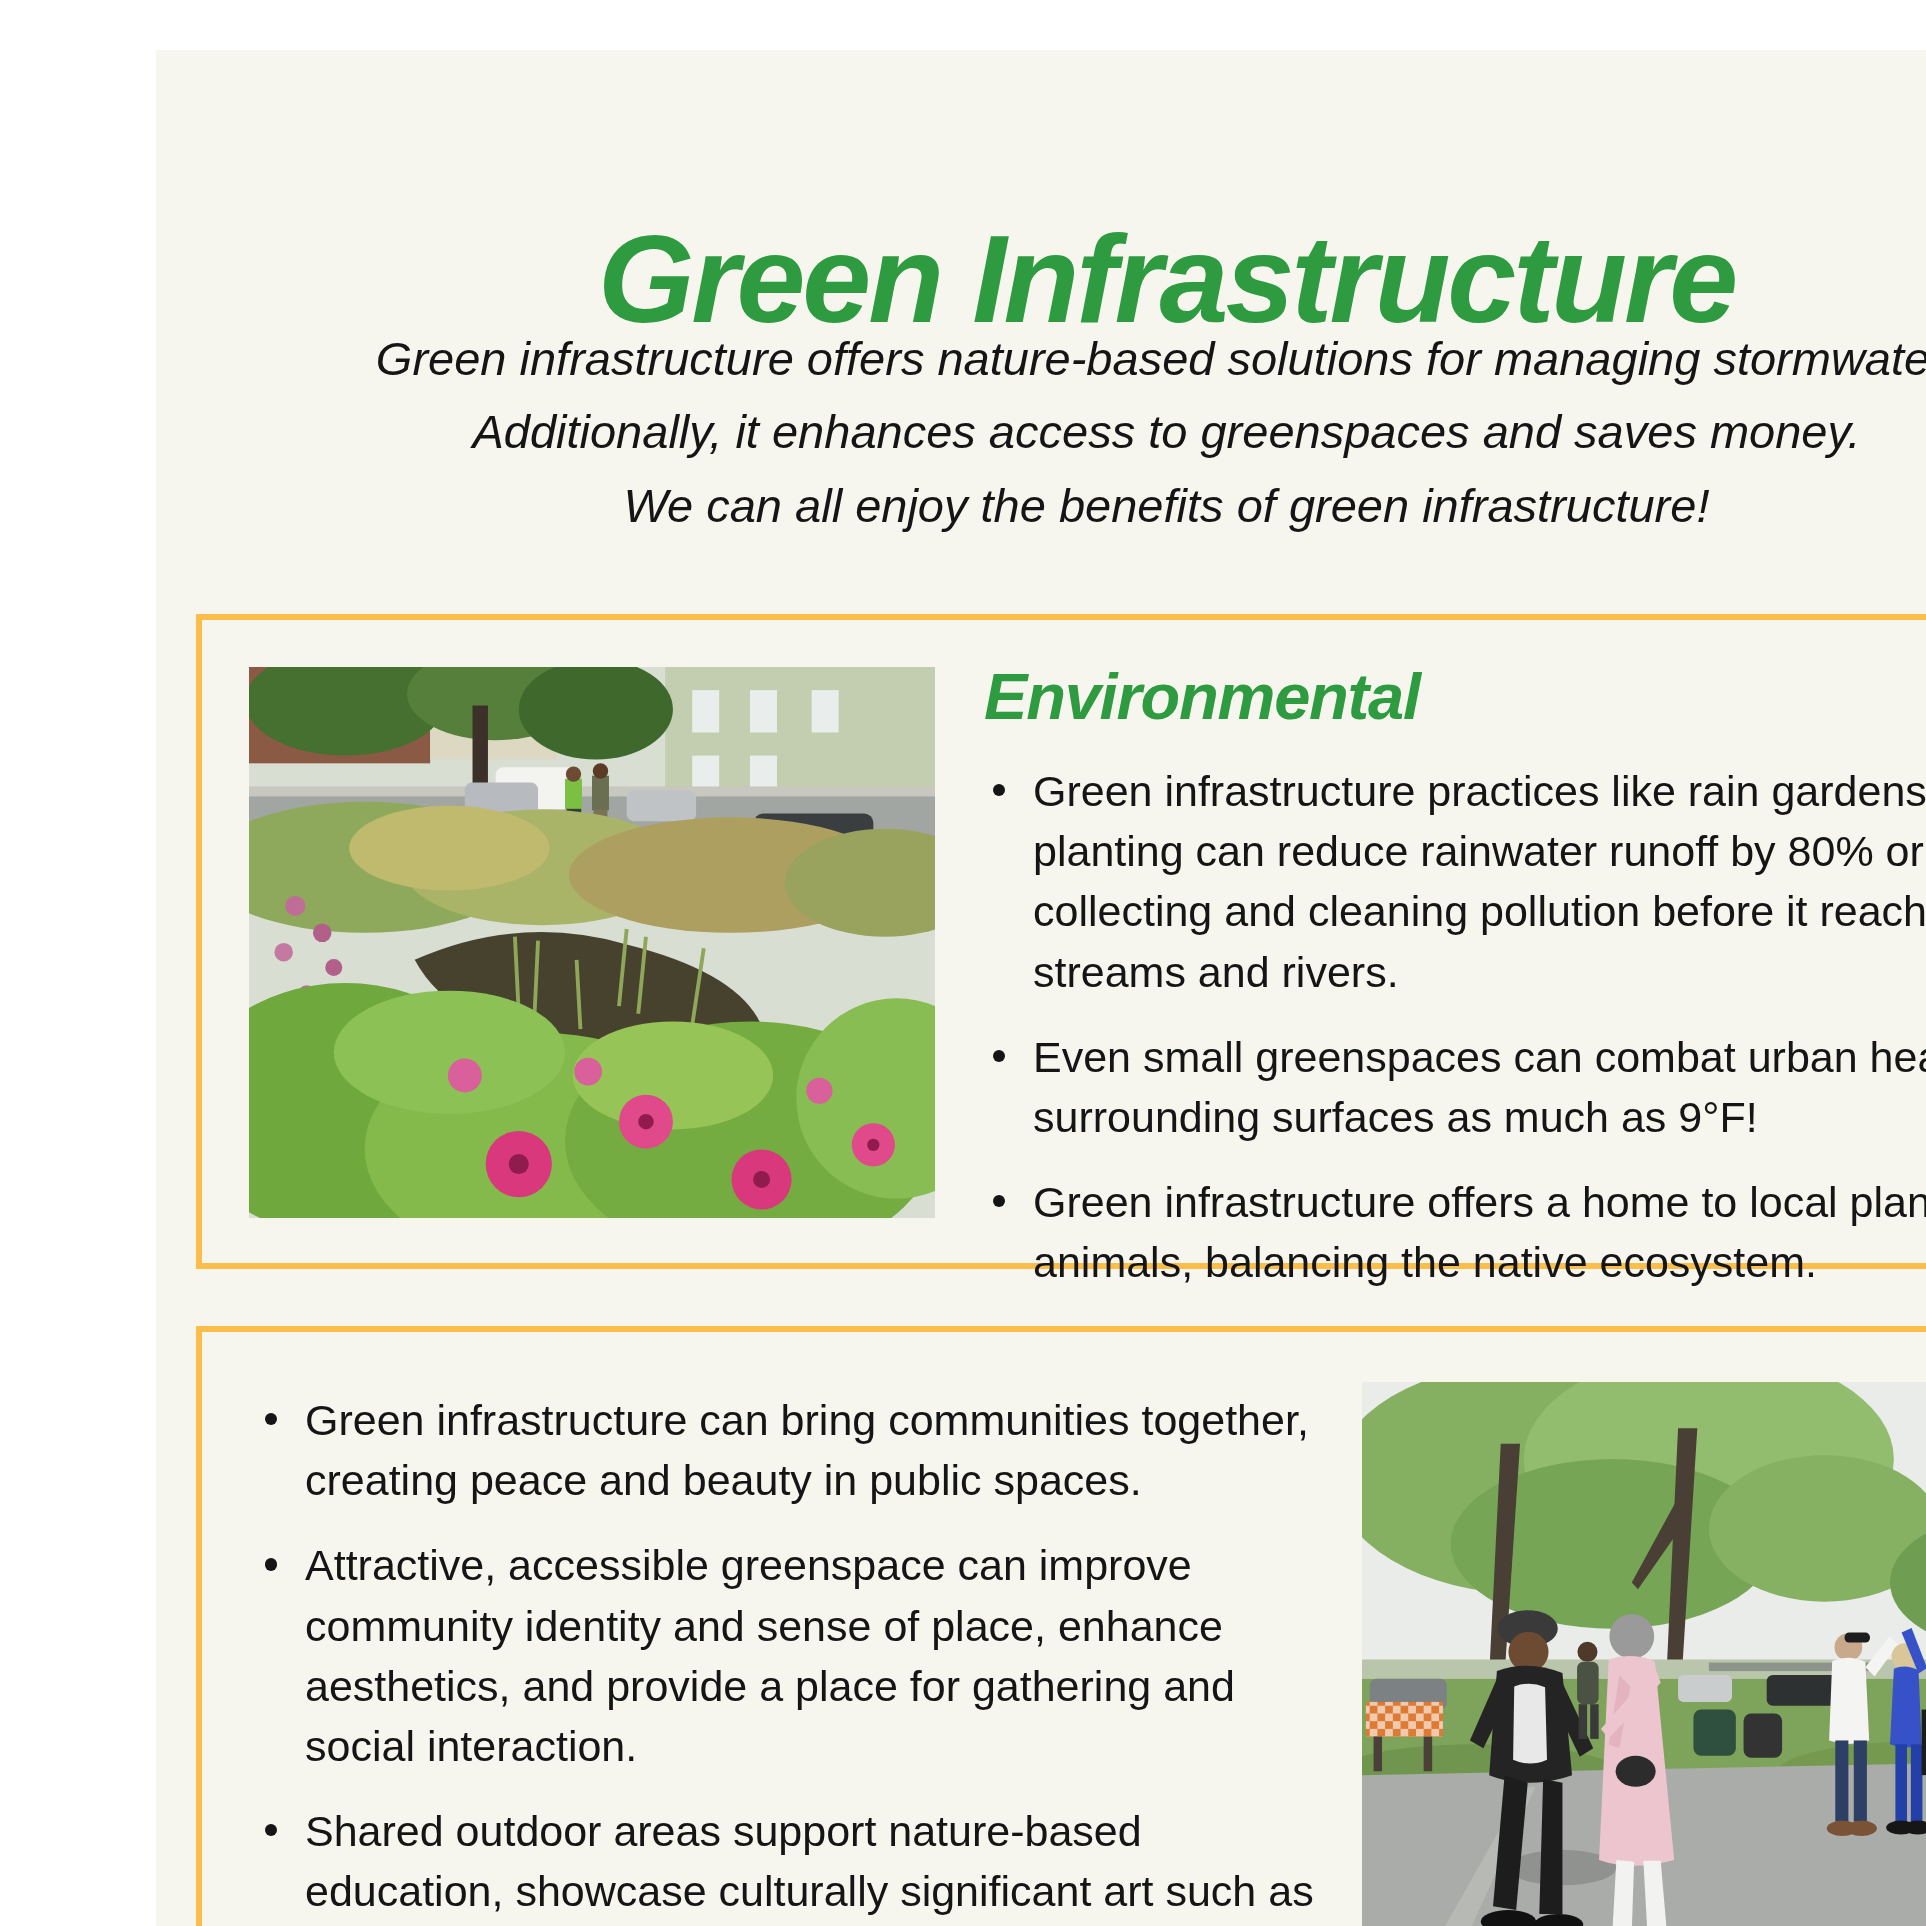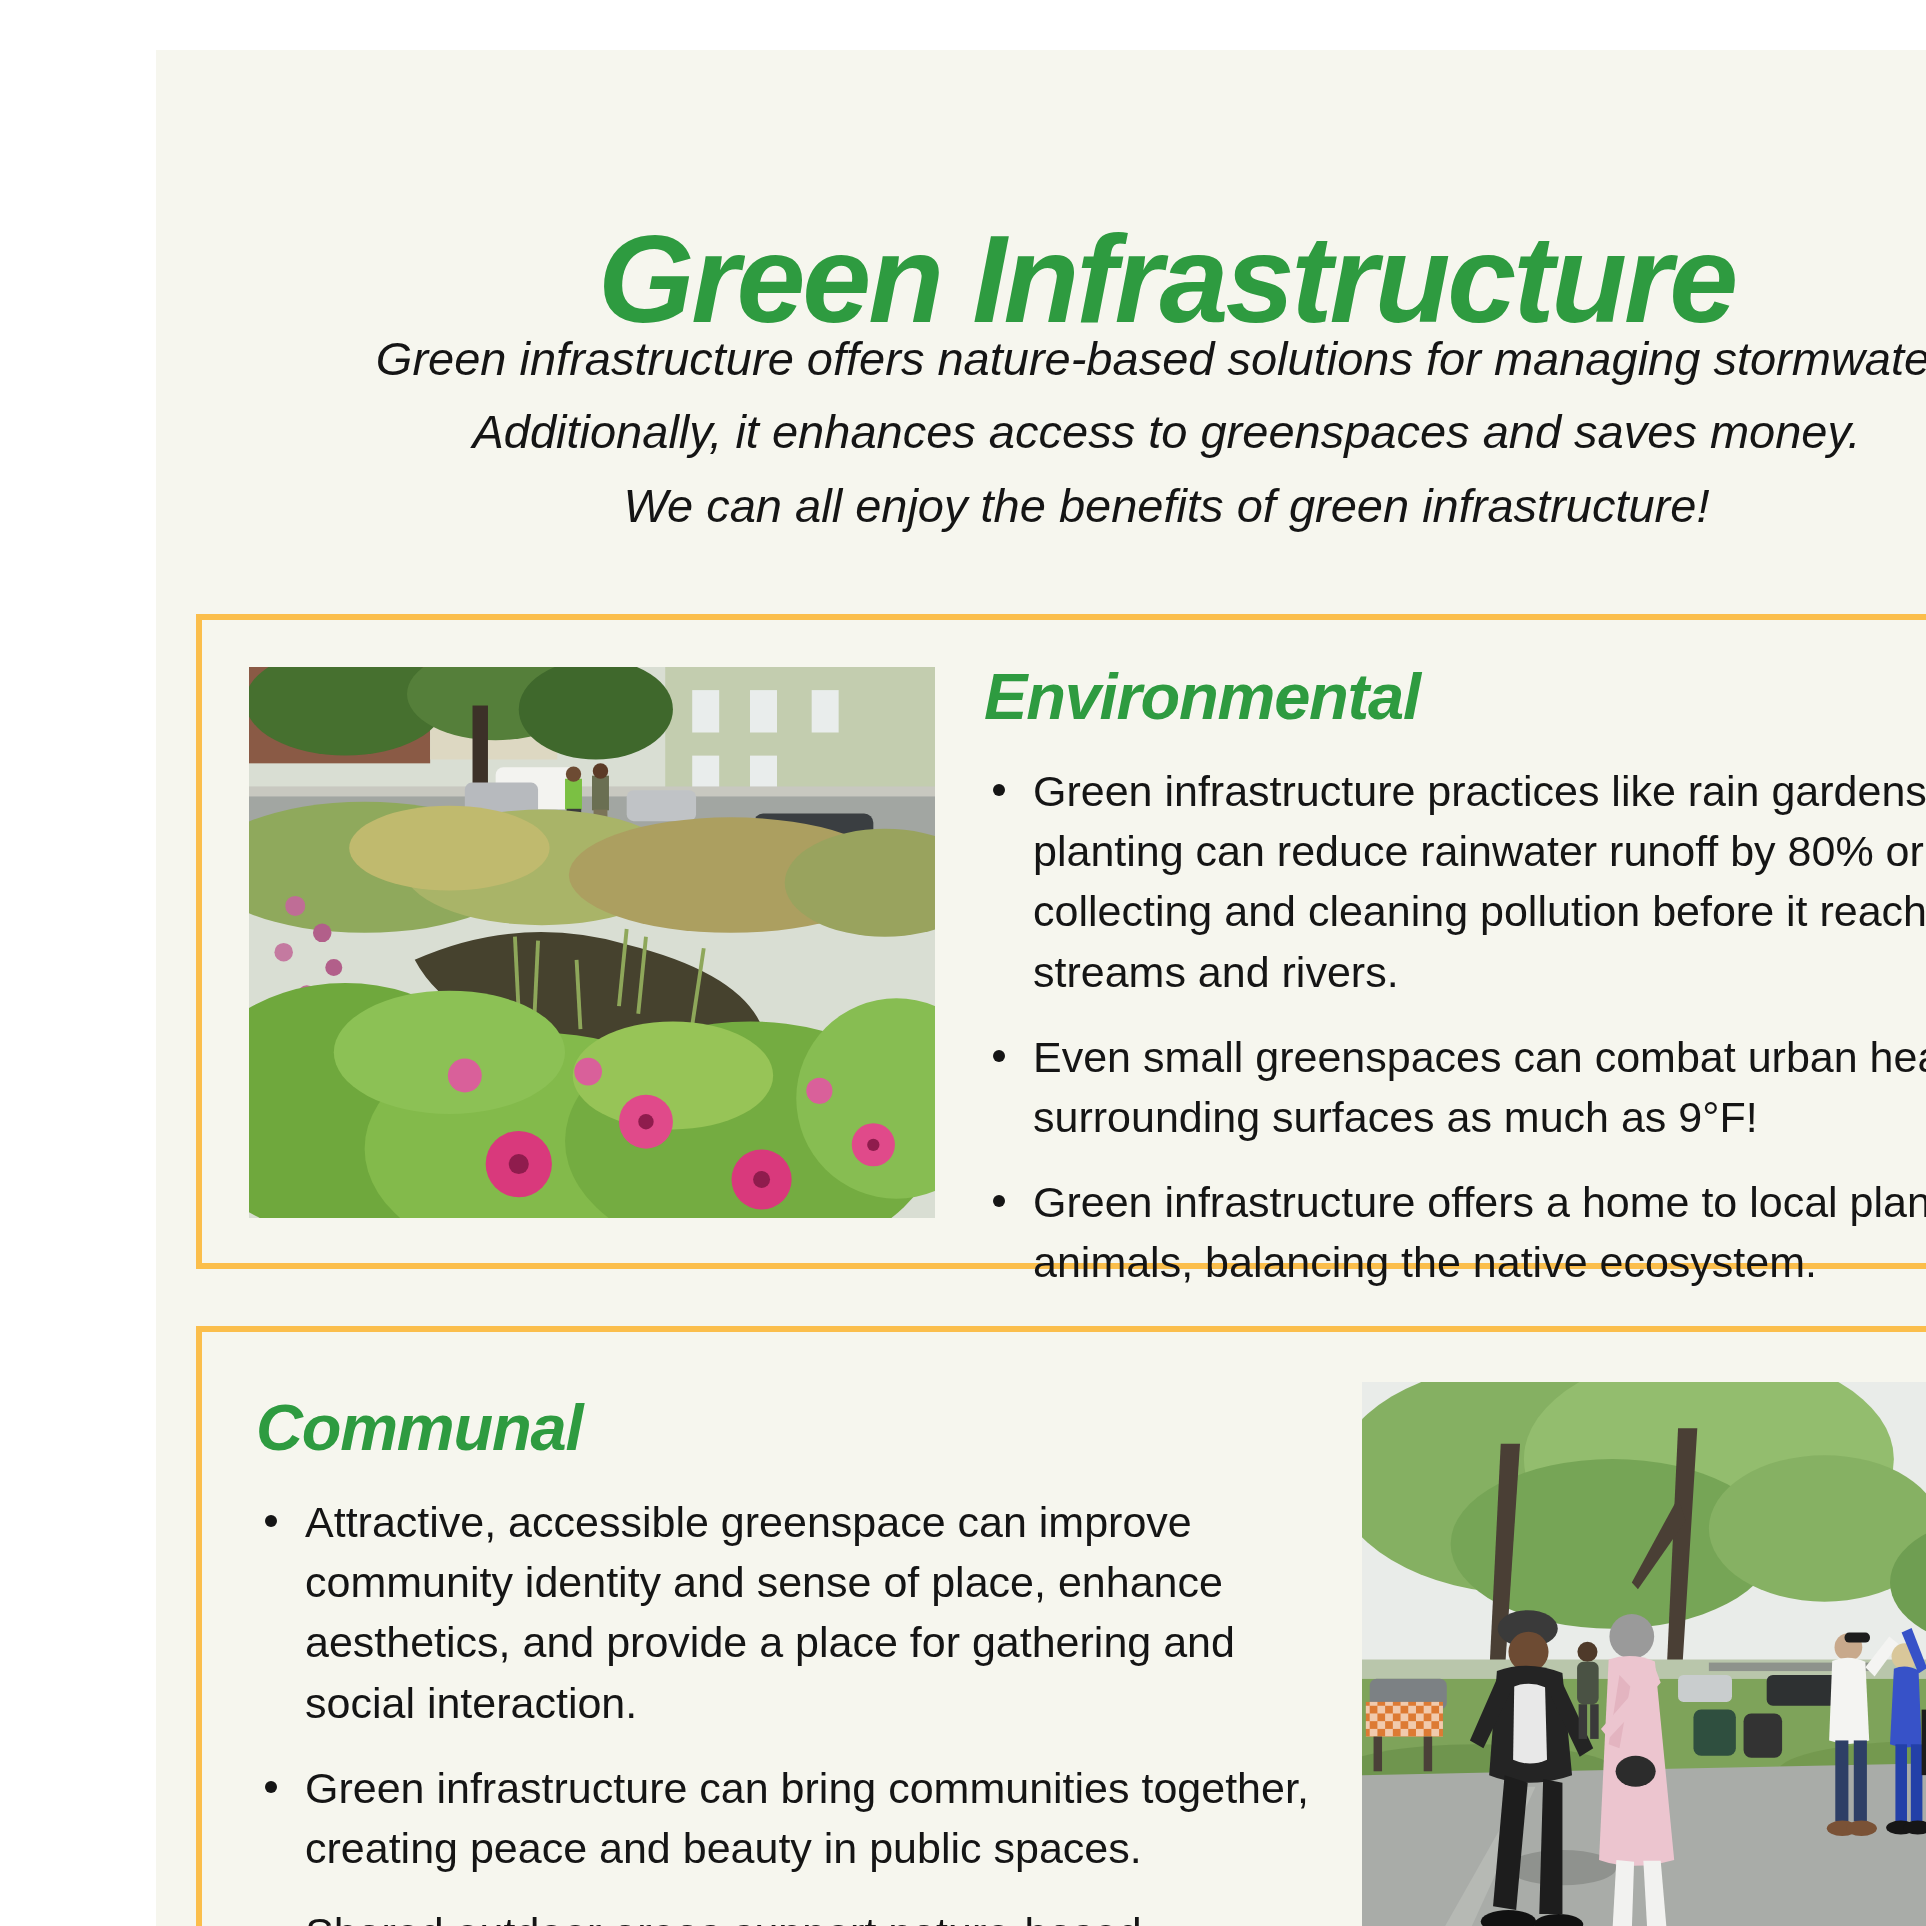--- a/index.html
+++ b/index.html
@@ -188,24 +188,23 @@
       <ul class="bullets">
         <li>Green infrastructure practices like rain gardens and tree planting can reduce rainwater runoff by 80% or more, collecting and cleaning pollution before it reaches local streams and rivers.</li>
         <li>Even small greenspaces can combat urban heat, cooling surrounding surfaces as much as 9°F!</li>
         <li>Green infrastructure offers a home to local plants and animals, balancing the native ecosystem.</li>
       </ul>
     </div>
   </section>
 
   <section class="panel panel-communal">
     <div class="content content-com">
-      <h2 class="section-heading">Communal</h2>
       <ul class="bullets">
+        <li>Green infrastructure can bring communities together, creating peace and beauty in public spaces.</li>
         <li>Attractive, accessible greenspace can improve community identity and sense of place, enhance aesthetics, and provide a place for gathering and social interaction.</li>
-        <li>Green infrastructure can bring communities together, creating peace and beauty in public spaces.</li>
         <li>Shared outdoor areas support nature-based education, showcase culturally significant art such as murals, and provide space for relaxing amenities like benches.</li>
       </ul>
     </div>
     <div class="photo photo-com">
       <svg viewBox="0 0 1920 1510" preserveAspectRatio="none">
         <rect x="0" y="0" width="1920" height="1510" fill="#e9ece9"></rect>
 
         <ellipse cx="430" cy="250" rx="500" ry="300" fill="#85b062"></ellipse>
         <ellipse cx="900" cy="200" rx="480" ry="280" fill="#93bd6e"></ellipse>
         <ellipse cx="650" cy="420" rx="420" ry="220" fill="#76a556"></ellipse>

